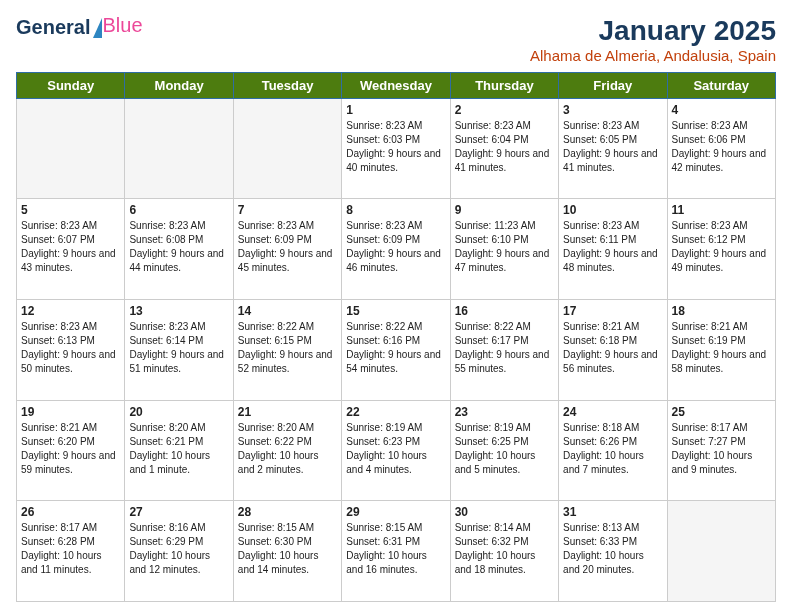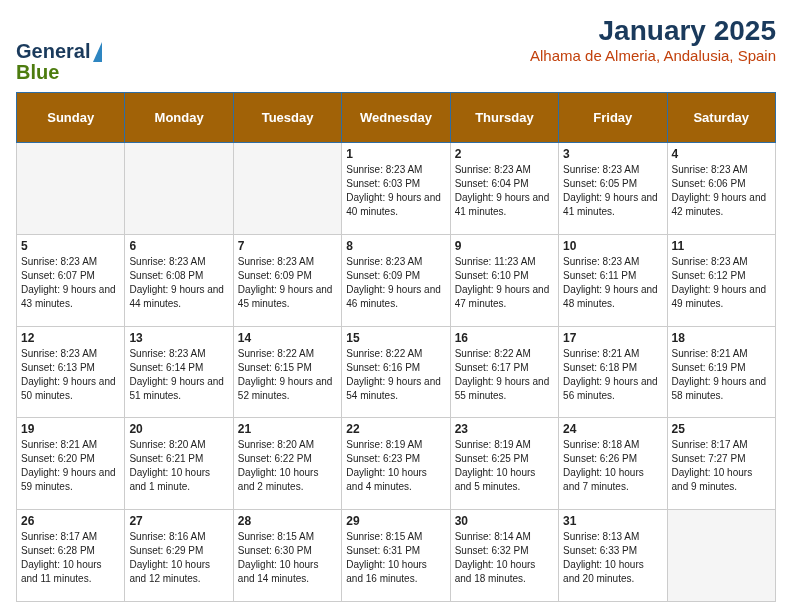--- a/index.html
+++ b/index.html
@@ -18,23 +18,22 @@
       flex-direction: column;
     }
     .header {
       display: flex;
       justify-content: space-between;
       align-items: flex-start;
       margin-bottom: 8px;
     }
     .logo {
       display: flex;
-      flex-direction: column;
+      flex-direction: row;
       align-items: flex-start;
-      margin-top: 24px;
     }
     .logo-row {
       display: flex;
       align-items: center;
     }
     .title-block {
       text-align: right;
     }
     .title-block h1 {
       font-size: 28px;
@@ -48,24 +47,24 @@
       color: #c2410c;
     }
     .calendar {
       flex: 1;
       border: 1px solid #ccc;
       border-collapse: collapse;
       width: 100%;
       table-layout: fixed;
     }
     .calendar th {
-      background: #a16207;
+      background: #4d7c0f;
       color: #fff;
       text-align: center;
-      padding: 17px 2px;
+      padding: 5px 2px;
       font-size: 13px;
       font-weight: bold;
       border: 1px solid #2e6da4;
     }
     .calendar td {
       vertical-align: top;
       border: 1px solid #ccc;
       padding: 4px 4px 3px 4px;
       font-size: 10.5px;
       color: #222;
@@ -90,21 +89,21 @@
 </head>
 <body>
 
 <div class="page">
   <div class="header">
     <div class="logo">
       <div class="logo-row">
         <span style="font-size:20px;font-weight:bold;color:#1a3a5c;">General</span>
         <span style="display:inline-block;margin-left:3px;width:0;height:0;border-left:9px solid transparent;border-right:0px solid transparent;border-bottom:20px solid #2e86c1;vertical-align:middle;"></span>
       </div>
-      <span style="font-size:20px;font-weight:bold;color:#4d7c0f;margin-top:-2px;">Blue</span>
+      <span style="font-size:20px;font-weight:normal;color:#ec4899;margin-top:-2px;">Blue</span>
     </div>
     <div class="title-block">
       <h1>January 2025</h1>
       <h2>Alhama de Almeria, Andalusia, Spain</h2>
     </div>
   </div>
 
   <table class="calendar">
     <thead>
       <tr>

